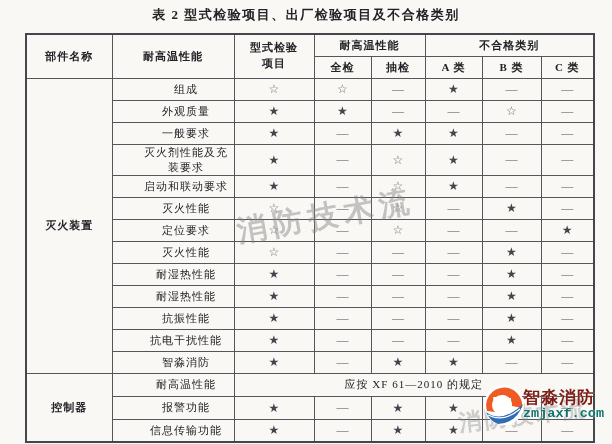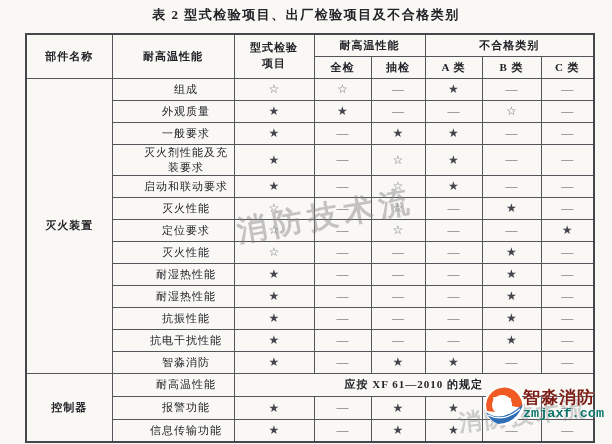--- a/index.html
+++ b/index.html
@@ -28,21 +28,21 @@
     overflow:hidden;
   }
   table.insp { border:2px solid #46464d; }
   thead tr { height:22px; }
   thead th { font-weight:bold; letter-spacing:1px; color:#222227; }
   th .wrap4 { display:inline-block; width:50px; line-height:1.45; }
   tbody tr { height:22px; }
   tbody tr.ctl-row { height:23px; }
   td.component-cell { letter-spacing:1px; font-weight:bold; color:#222227;margin-top:39px; }
   td.item-cell { text-align:left; padding-left:26px; letter-spacing:1px; font-weight:normal; color:#222227; }
-  td.span-cell { letter-spacing:1px; font-weight:bold; color:#222227; }
+  td.span-cell { letter-spacing:1px; font-weight:normal; color:#222227; }
   td.mark-cell { font-family:"DejaVu Sans","Liberation Sans",sans-serif; }
   td.star-solid  { color:#44444c; font-size:12px; }
   td.star-hollow { color:#6d6d76; font-size:12px; }
   td.dash        { color:#6f6f78; font-size:12px; font-family:"Liberation Serif","DejaVu Serif",serif; }
   .watermark {
     position:absolute; pointer-events:none; white-space:nowrap;
     font-weight:bold; z-index:5;
   }
   .wm-main {
     left:236px; top:196px; font-size:30px; letter-spacing:6px;

